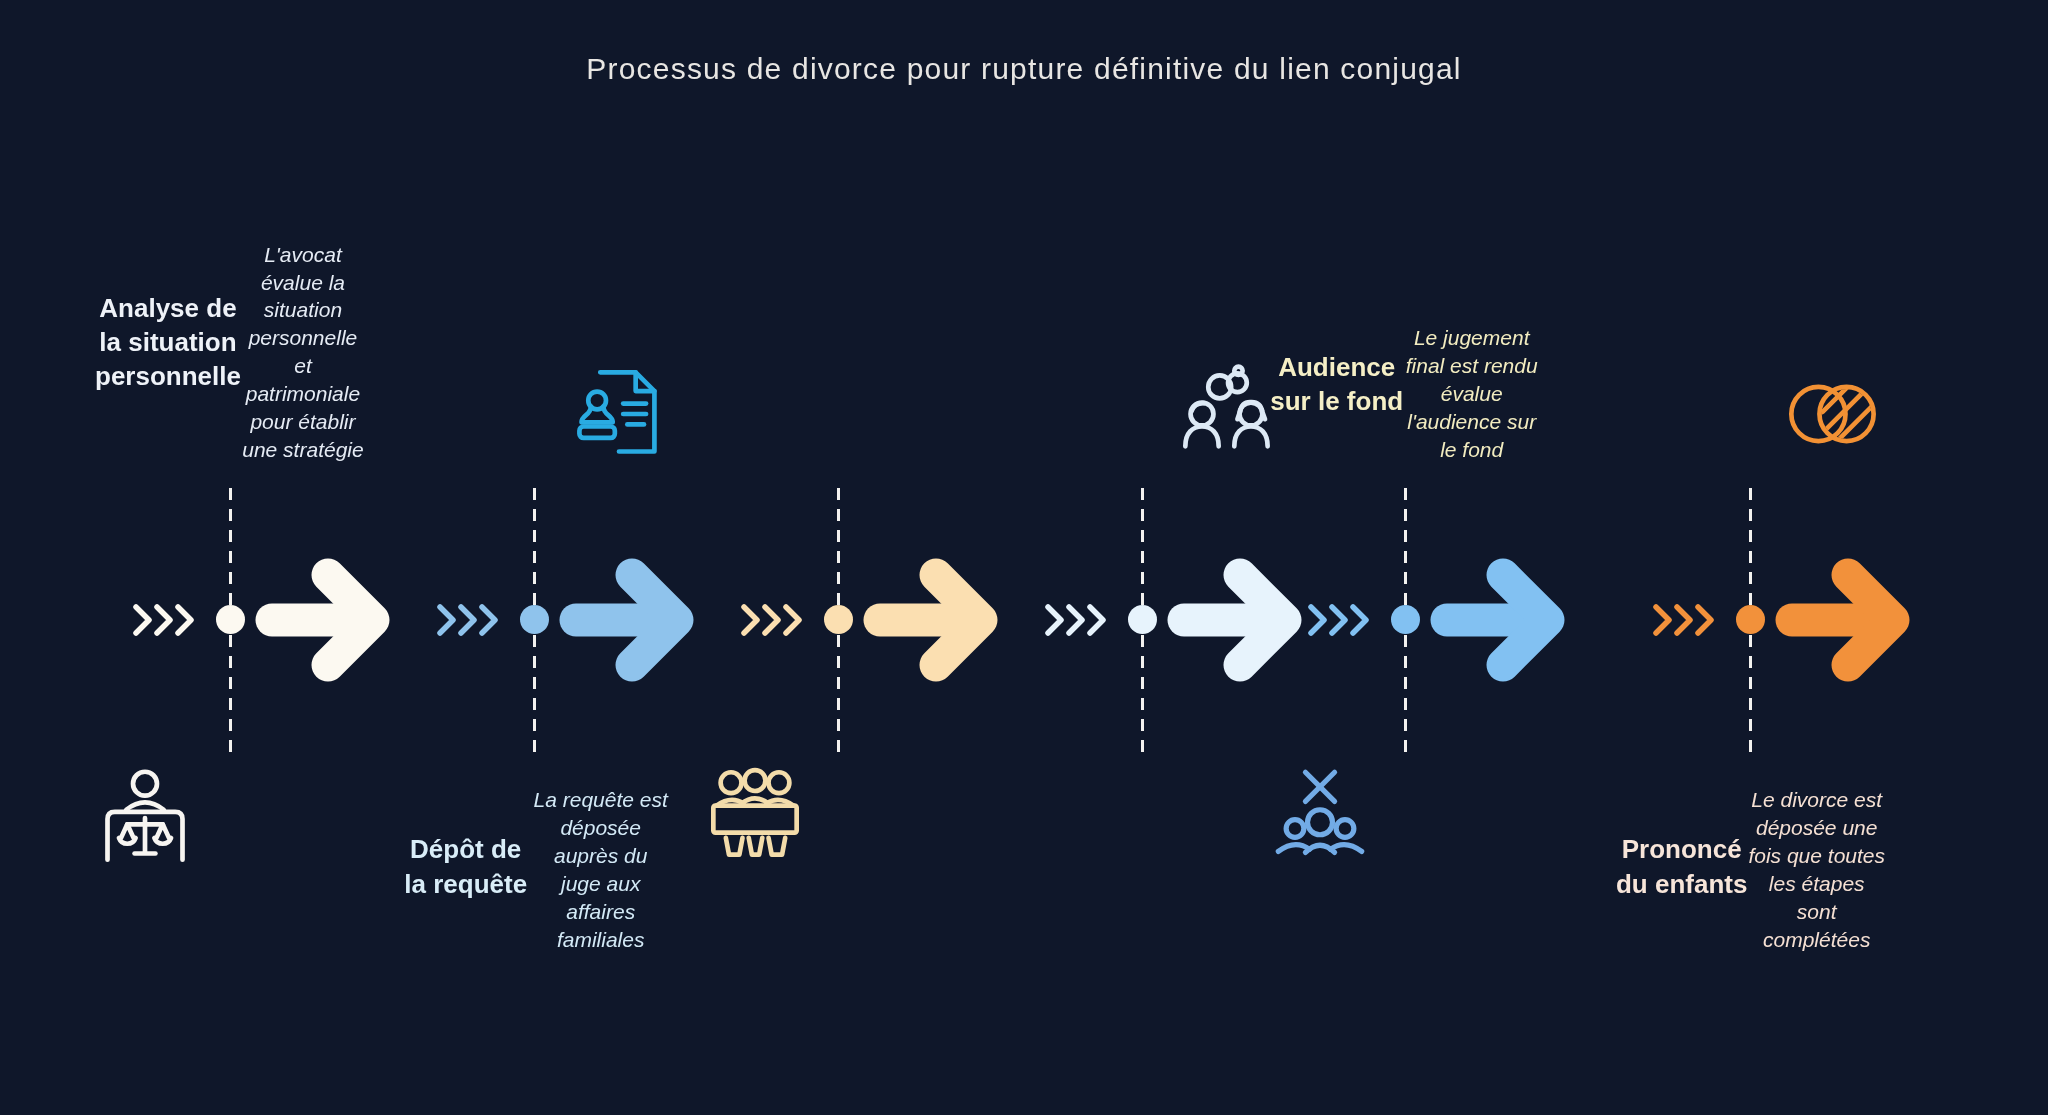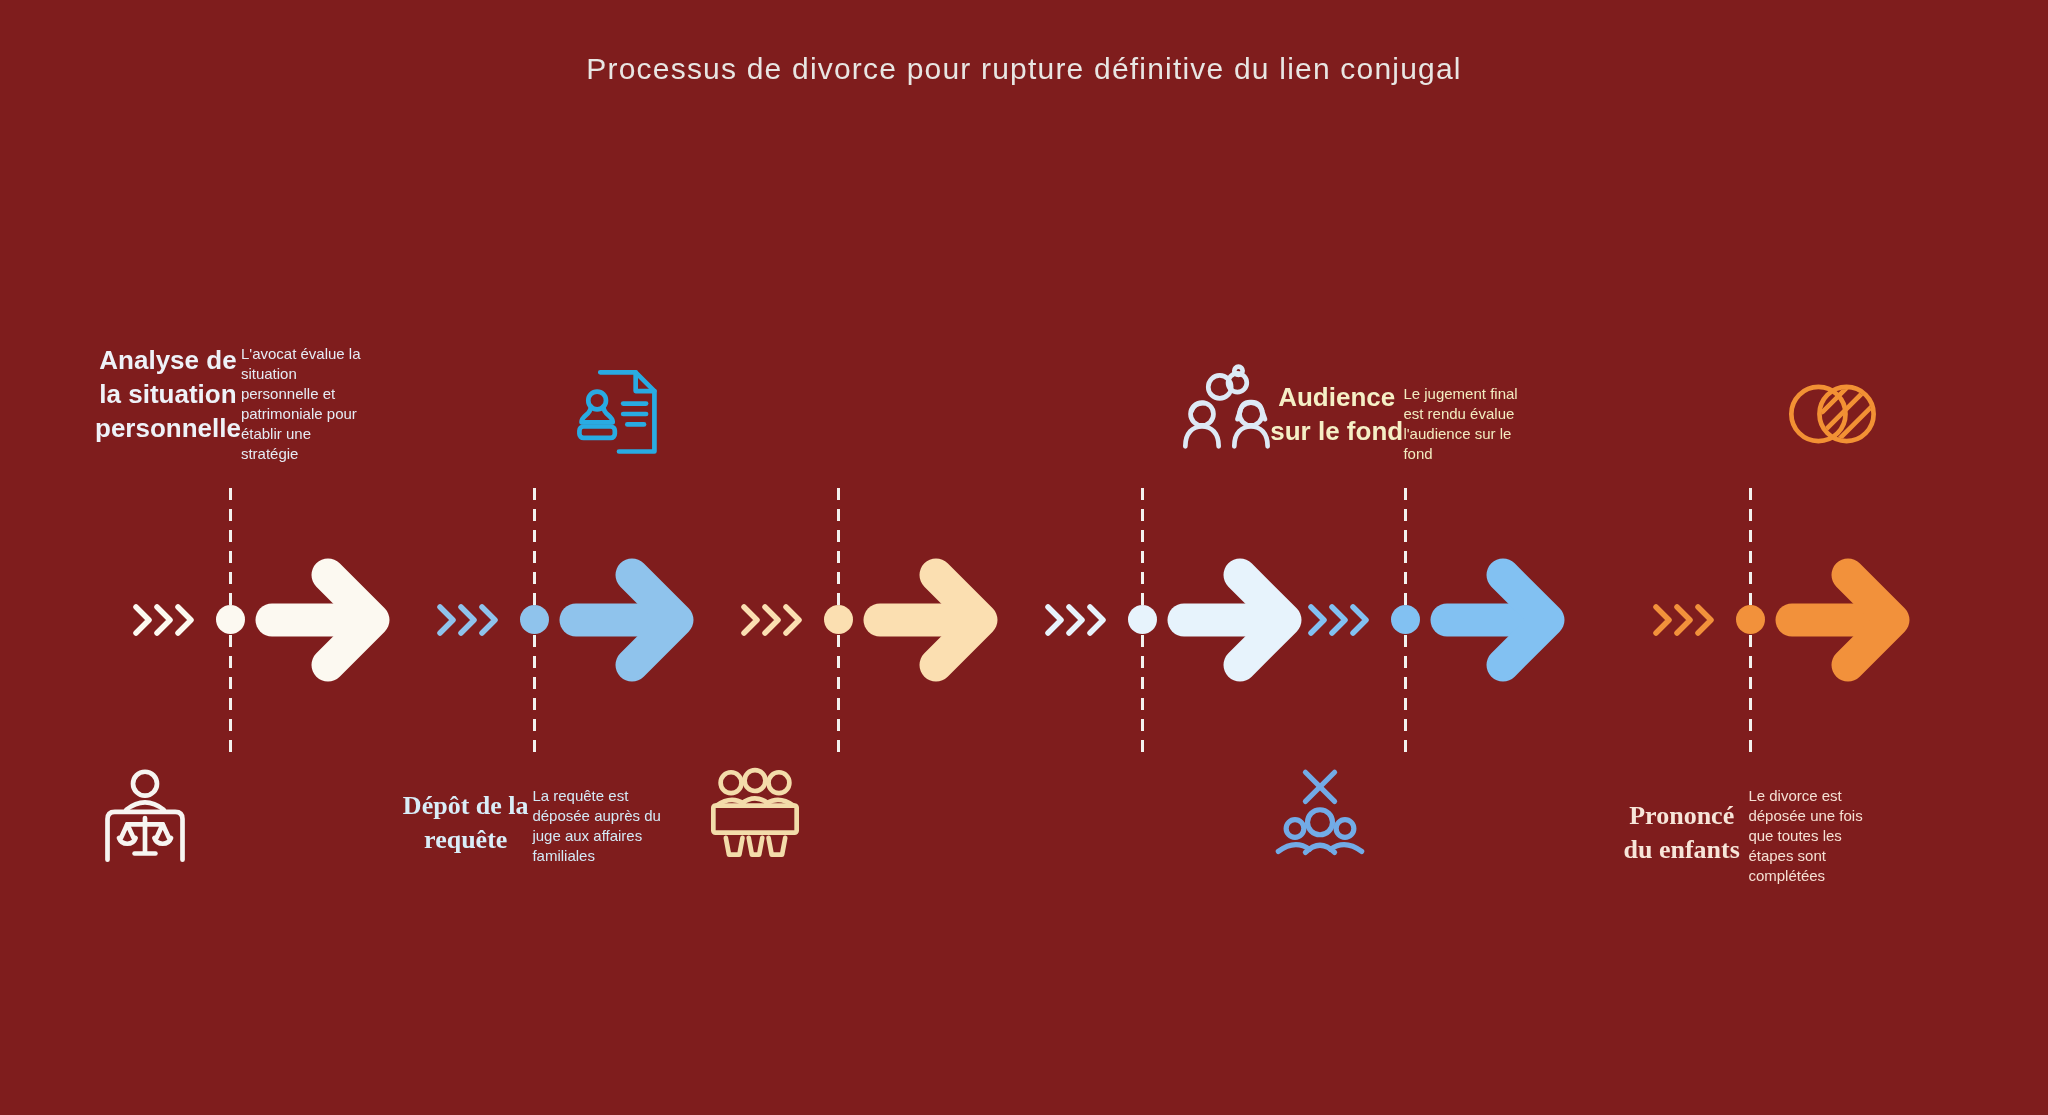--- a/index.html
+++ b/index.html
@@ -34,31 +34,31 @@
   .content{position:absolute;left:50%;transform:translateX(-50%);width:270px;
     display:flex;flex-direction:row;align-items:center;}
   .content.above{bottom:651px;justify-content:flex-end;}
   .content.below{top:766px;}
 
   .step-title{
     margin:0;width:210px;text-align:center;font-size:26px;font-weight:700;
     line-height:1.32;color:var(--title-color);
   }
   .step-desc{
-    margin:20px 0 0 0;width:215px;text-align:left;font-size:15px;font-weight:400;
-    line-height:1.33;color:var(--body-color);
-  }
-  .content.below .step-title{margin-top:14px;font-family:Liberation Serif, serif;}
+    margin:20px 0 0 0;width:215px;text-align:center;font-size:21px;font-weight:400;
+    line-height:1.33;color:var(--body-color);font-style:italic;
+  }
+  .content.below .step-title{margin-top:14px;}
   .step-icon{color:var(--icon-color);line-height:0;}
   .step-icon svg{display:block;}
 </style>
 </head>
 <body>
 
-<div id="canvas" style="background: #7f1d1d;">
+<div id="canvas" style="background: #0f172a;">
   <h1 class="main-title">Processus de divorce pour rupture définitive du lien conjugal</h1>
 
   <div class="step" data-step="0" style="--accent: #fcf9f1; --icon-color: #f7f5f1; --title-color: #eef2f8; --body-color: #e5ebf4;">
     <div class="content above">
       <h2 class="step-title">Analyse de la situation personnelle</h2>
       <p class="step-desc">L'avocat évalue la situation personnelle et patrimoniale pour établir une stratégie</p>
     </div>
     <div class="dash-line"></div>
     <div class="chevrons">
       <svg width="62" height="32" viewBox="0 0 62 32" fill="none" stroke="currentColor" stroke-width="5.5" stroke-linecap="round" stroke-linejoin="round">

